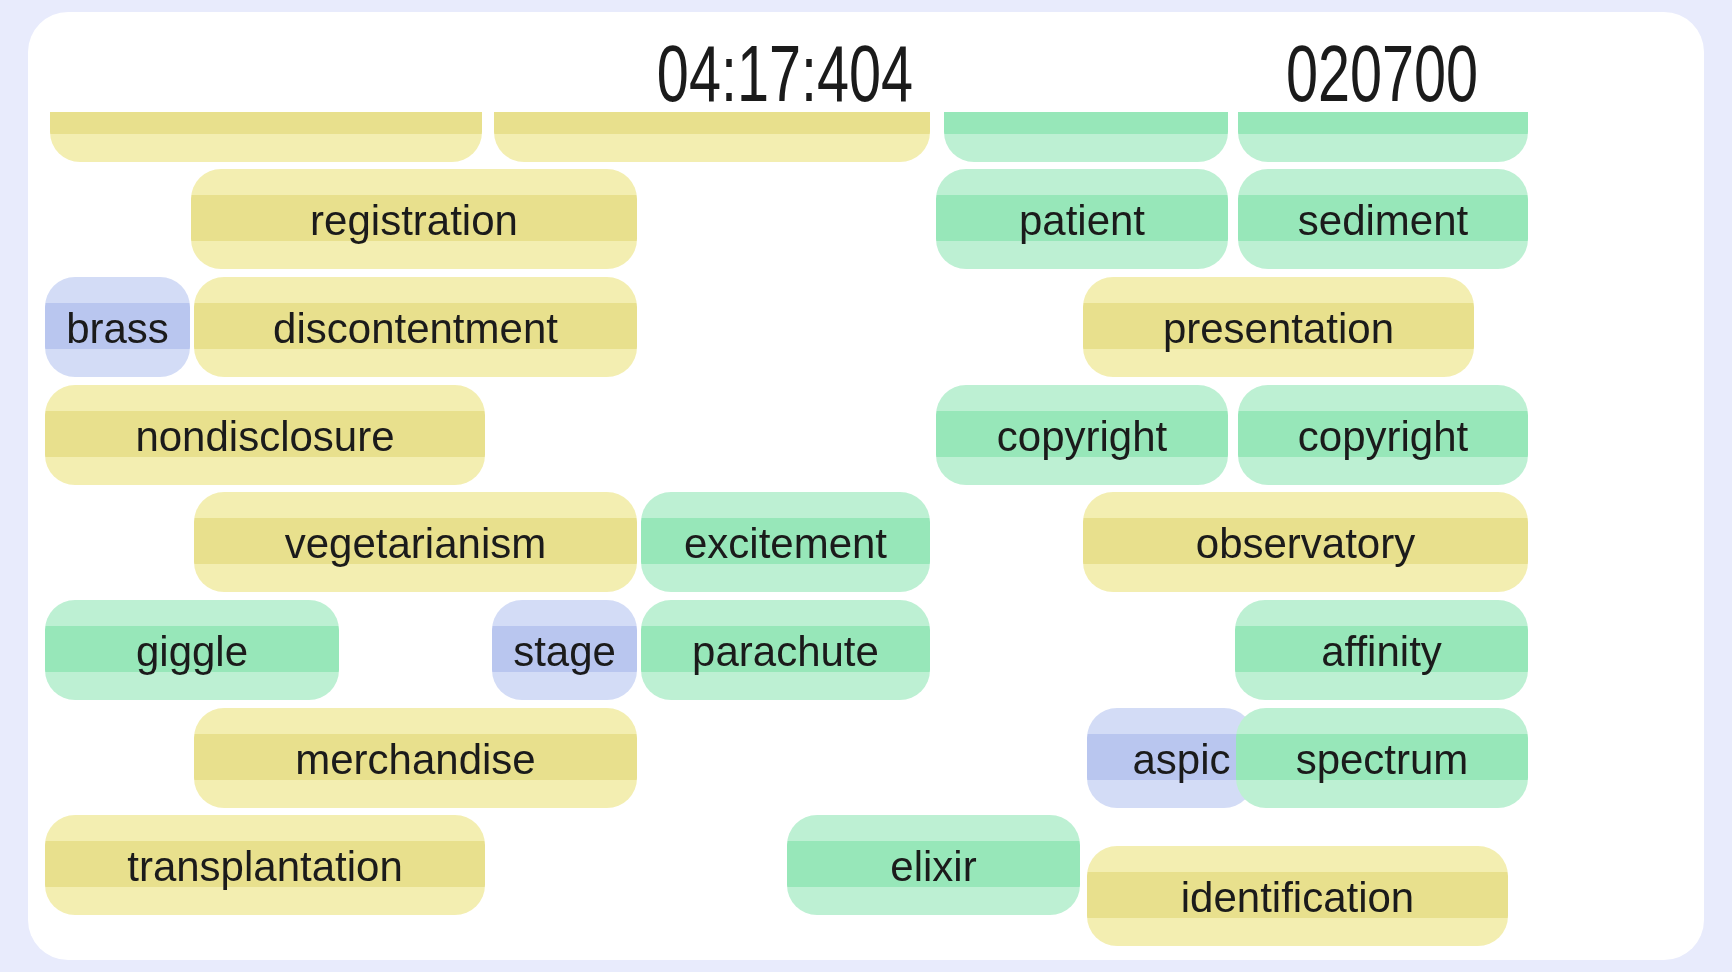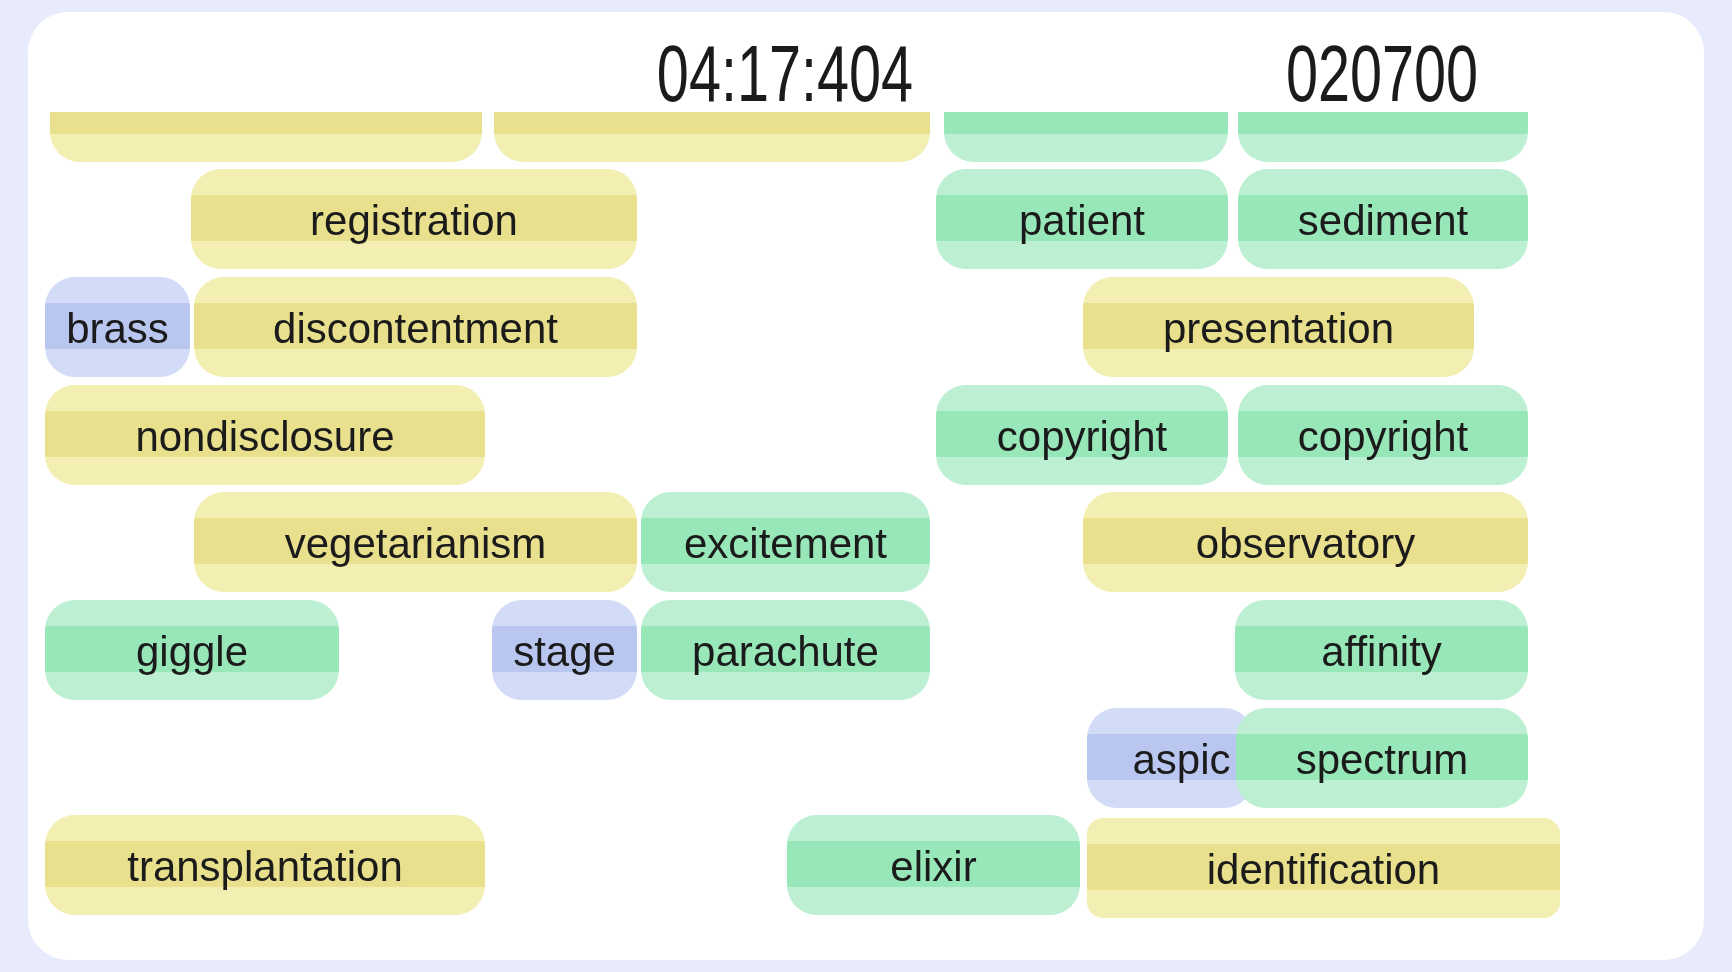--- a/index.html
+++ b/index.html
@@ -132,29 +132,32 @@
       </div>
       <div class="pill" style="left: 464px; top: 488px; width: 145px; background: linear-gradient(rgb(211, 220, 246) 0%, rgb(211, 220, 246) 26%, rgb(185, 198, 239) 26%, rgb(185, 198, 239) 72%, rgb(211, 220, 246) 72%, rgb(211, 220, 246) 100%);">
         <span>stage</span>
       </div>
       <div class="pill" style="left: 613px; top: 488px; width: 289px; background: linear-gradient(rgb(189, 240, 211) 0%, rgb(189, 240, 211) 26%, rgb(151, 231, 185) 26%, rgb(151, 231, 185) 72%, rgb(189, 240, 211) 72%, rgb(189, 240, 211) 100%);">
         <span>parachute</span>
       </div>
       <div class="pill" style="left: 1207px; top: 488px; width: 293px; background: linear-gradient(rgb(189, 240, 211) 0%, rgb(189, 240, 211) 26%, rgb(151, 231, 185) 26%, rgb(151, 231, 185) 72%, rgb(189, 240, 211) 72%, rgb(189, 240, 211) 100%);">
         <span>affinity</span>
       </div>
+      <div class="pill" style="left: 166px; top: 596px; width: 443px; background: linear-gradient(rgb(243, 238, 177) 0%, rgb(243, 238, 177) 26%, rgb(232, 224, 141) 26%, rgb(232, 224, 141) 72%, rgb(243, 238, 177) 72%, rgb(243, 238, 177) 100%);">
+        <span>merchandise</span>
+      </div>
       <div class="pill" style="left: 1059px; top: 596px; width: 145px; background: linear-gradient(rgb(211, 220, 246) 0%, rgb(211, 220, 246) 26%, rgb(185, 198, 239) 26%, rgb(185, 198, 239) 72%, rgb(211, 220, 246) 72%, rgb(211, 220, 246) 100%); padding-left: 22px;">
         <span>aspic</span>
       </div>
       <div class="pill" style="left: 1208px; top: 596px; width: 292px; background: linear-gradient(rgb(189, 240, 211) 0%, rgb(189, 240, 211) 26%, rgb(151, 231, 185) 26%, rgb(151, 231, 185) 72%, rgb(189, 240, 211) 72%, rgb(189, 240, 211) 100%); text-align: right;">
         <span>spectrum</span>
       </div>
       <div class="pill" style="left: 17px; top: 703px; width: 440px; background: linear-gradient(rgb(243, 238, 177) 0%, rgb(243, 238, 177) 26%, rgb(232, 224, 141) 26%, rgb(232, 224, 141) 72%, rgb(243, 238, 177) 72%, rgb(243, 238, 177) 100%); text-align: center;">
         <span>transplantation</span>
       </div>
       <div class="pill" style="left: 759px; top: 703px; width: 293px; background: linear-gradient(rgb(189, 240, 211) 0%, rgb(189, 240, 211) 26%, rgb(151, 231, 185) 26%, rgb(151, 231, 185) 72%, rgb(189, 240, 211) 72%, rgb(189, 240, 211) 100%);">
         <span>elixir</span>
       </div>
-      <div class="pill" style="left: 1059px; top: 706px; width: 473px; background: linear-gradient(rgb(243, 238, 177) 0%, rgb(243, 238, 177) 26%, rgb(232, 224, 141) 26%, rgb(232, 224, 141) 72%, rgb(243, 238, 177) 72%, rgb(243, 238, 177) 100%); border-radius: 16px;">
+      <div class="pill" style="left: 1059px; top: 734px; width: 421px; background: linear-gradient(rgb(243, 238, 177) 0%, rgb(243, 238, 177) 26%, rgb(232, 224, 141) 26%, rgb(232, 224, 141) 72%, rgb(243, 238, 177) 72%, rgb(243, 238, 177) 100%);">
         <span>identification</span>
       </div>
     </div>
 </div>
 
 </body></html>

